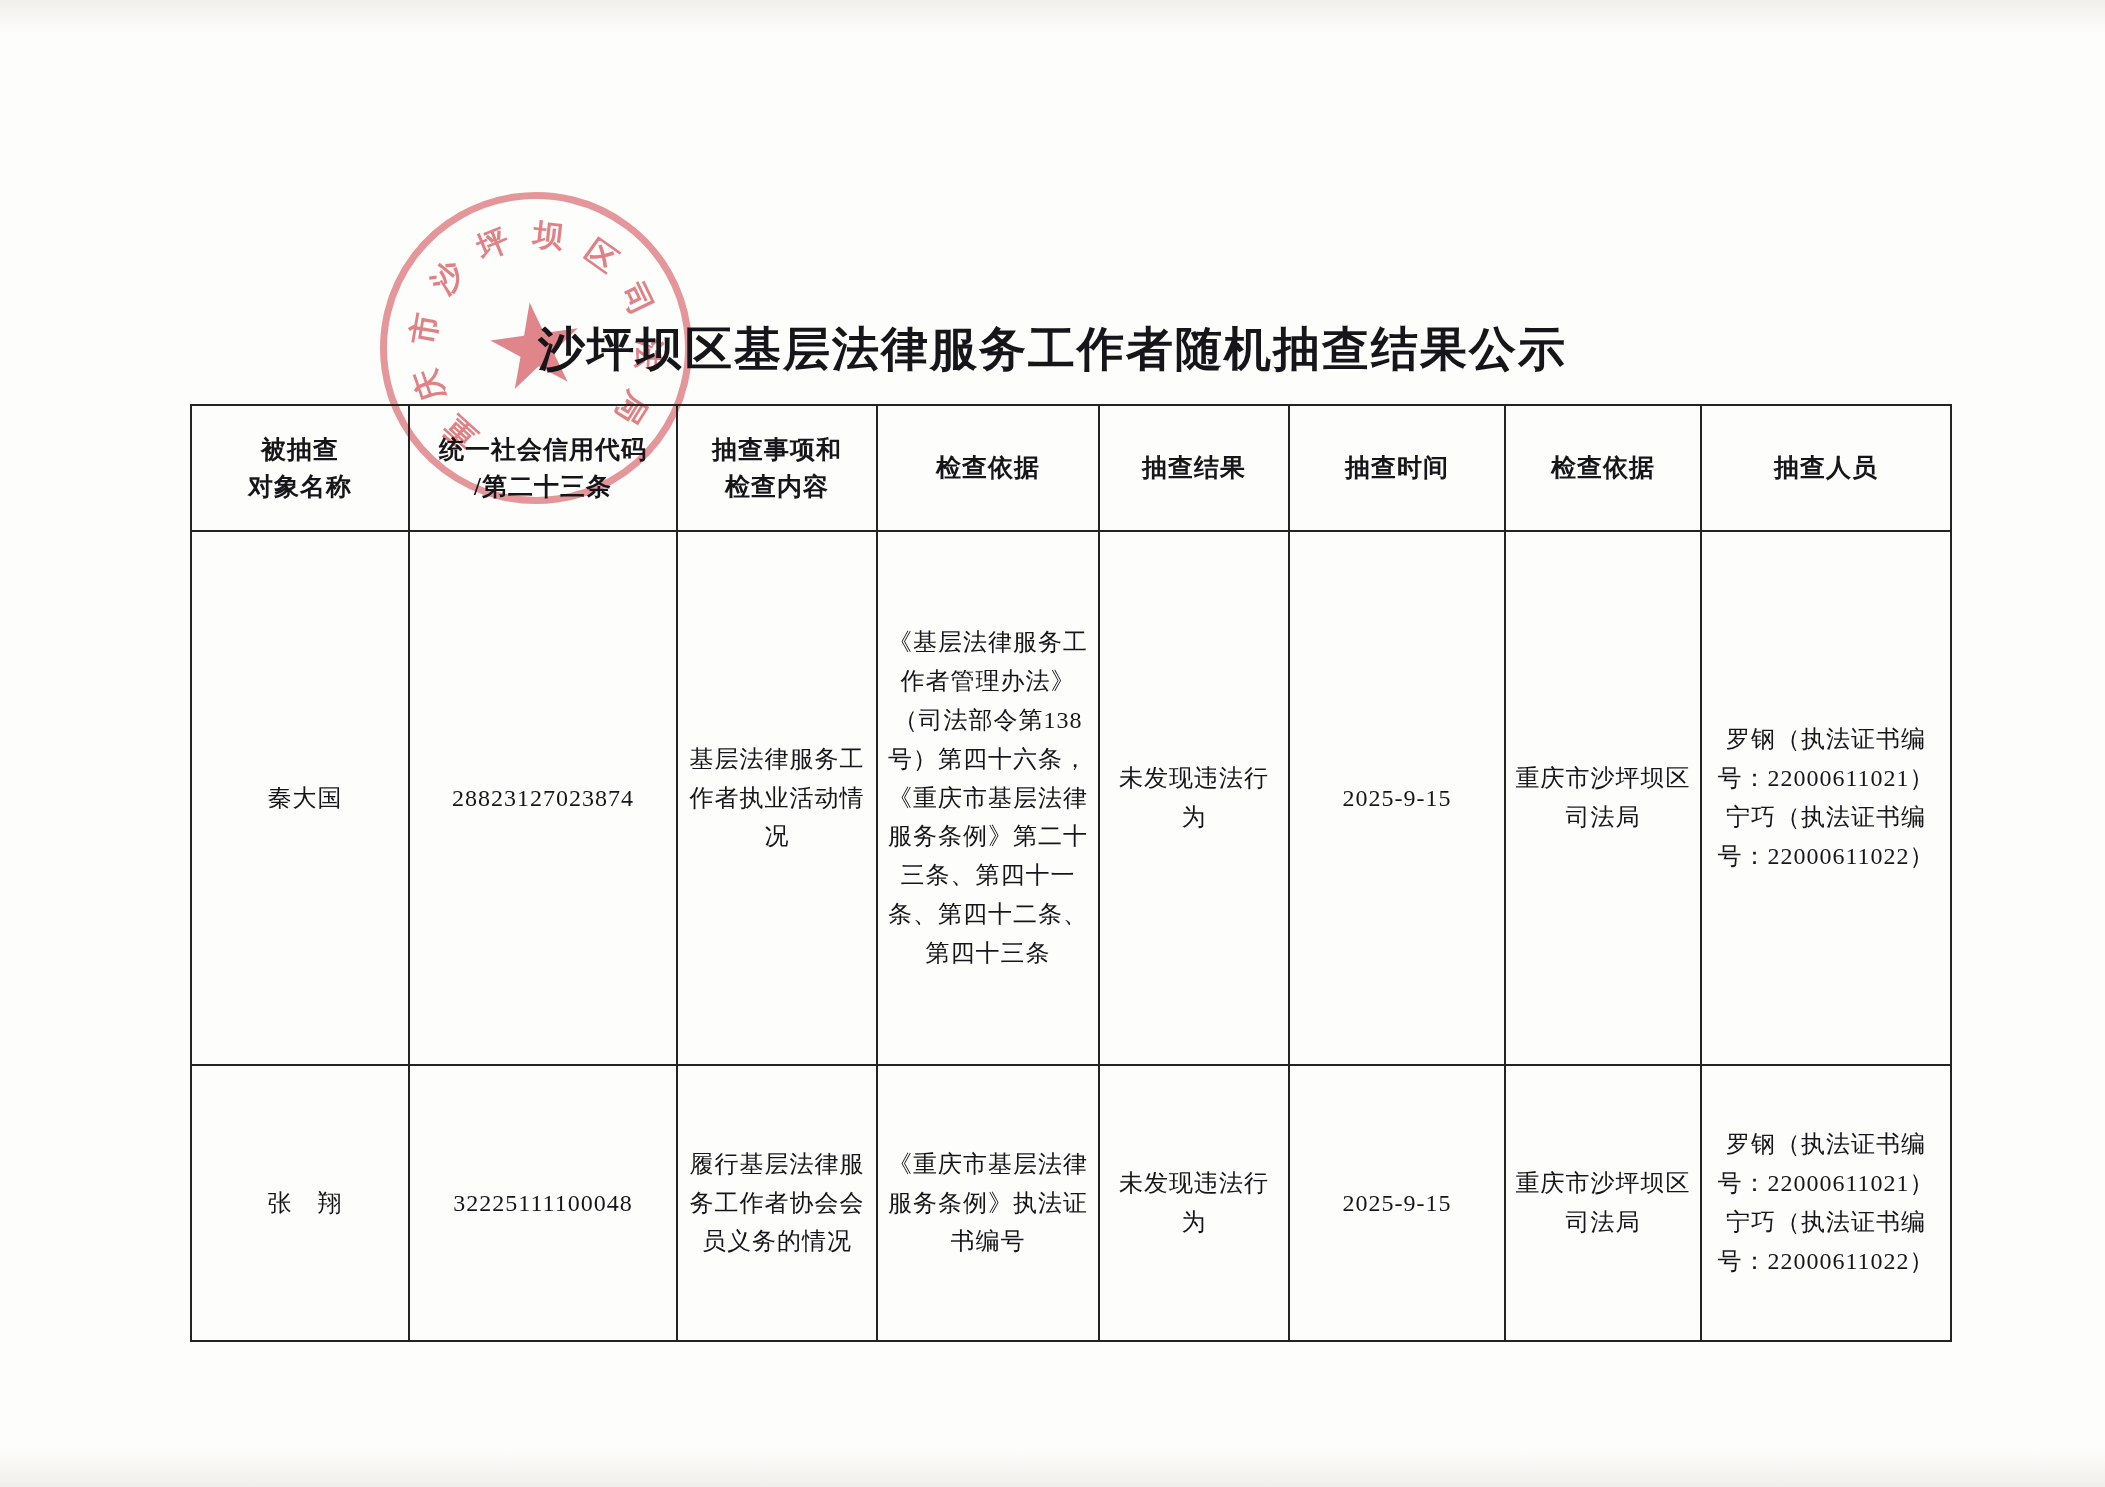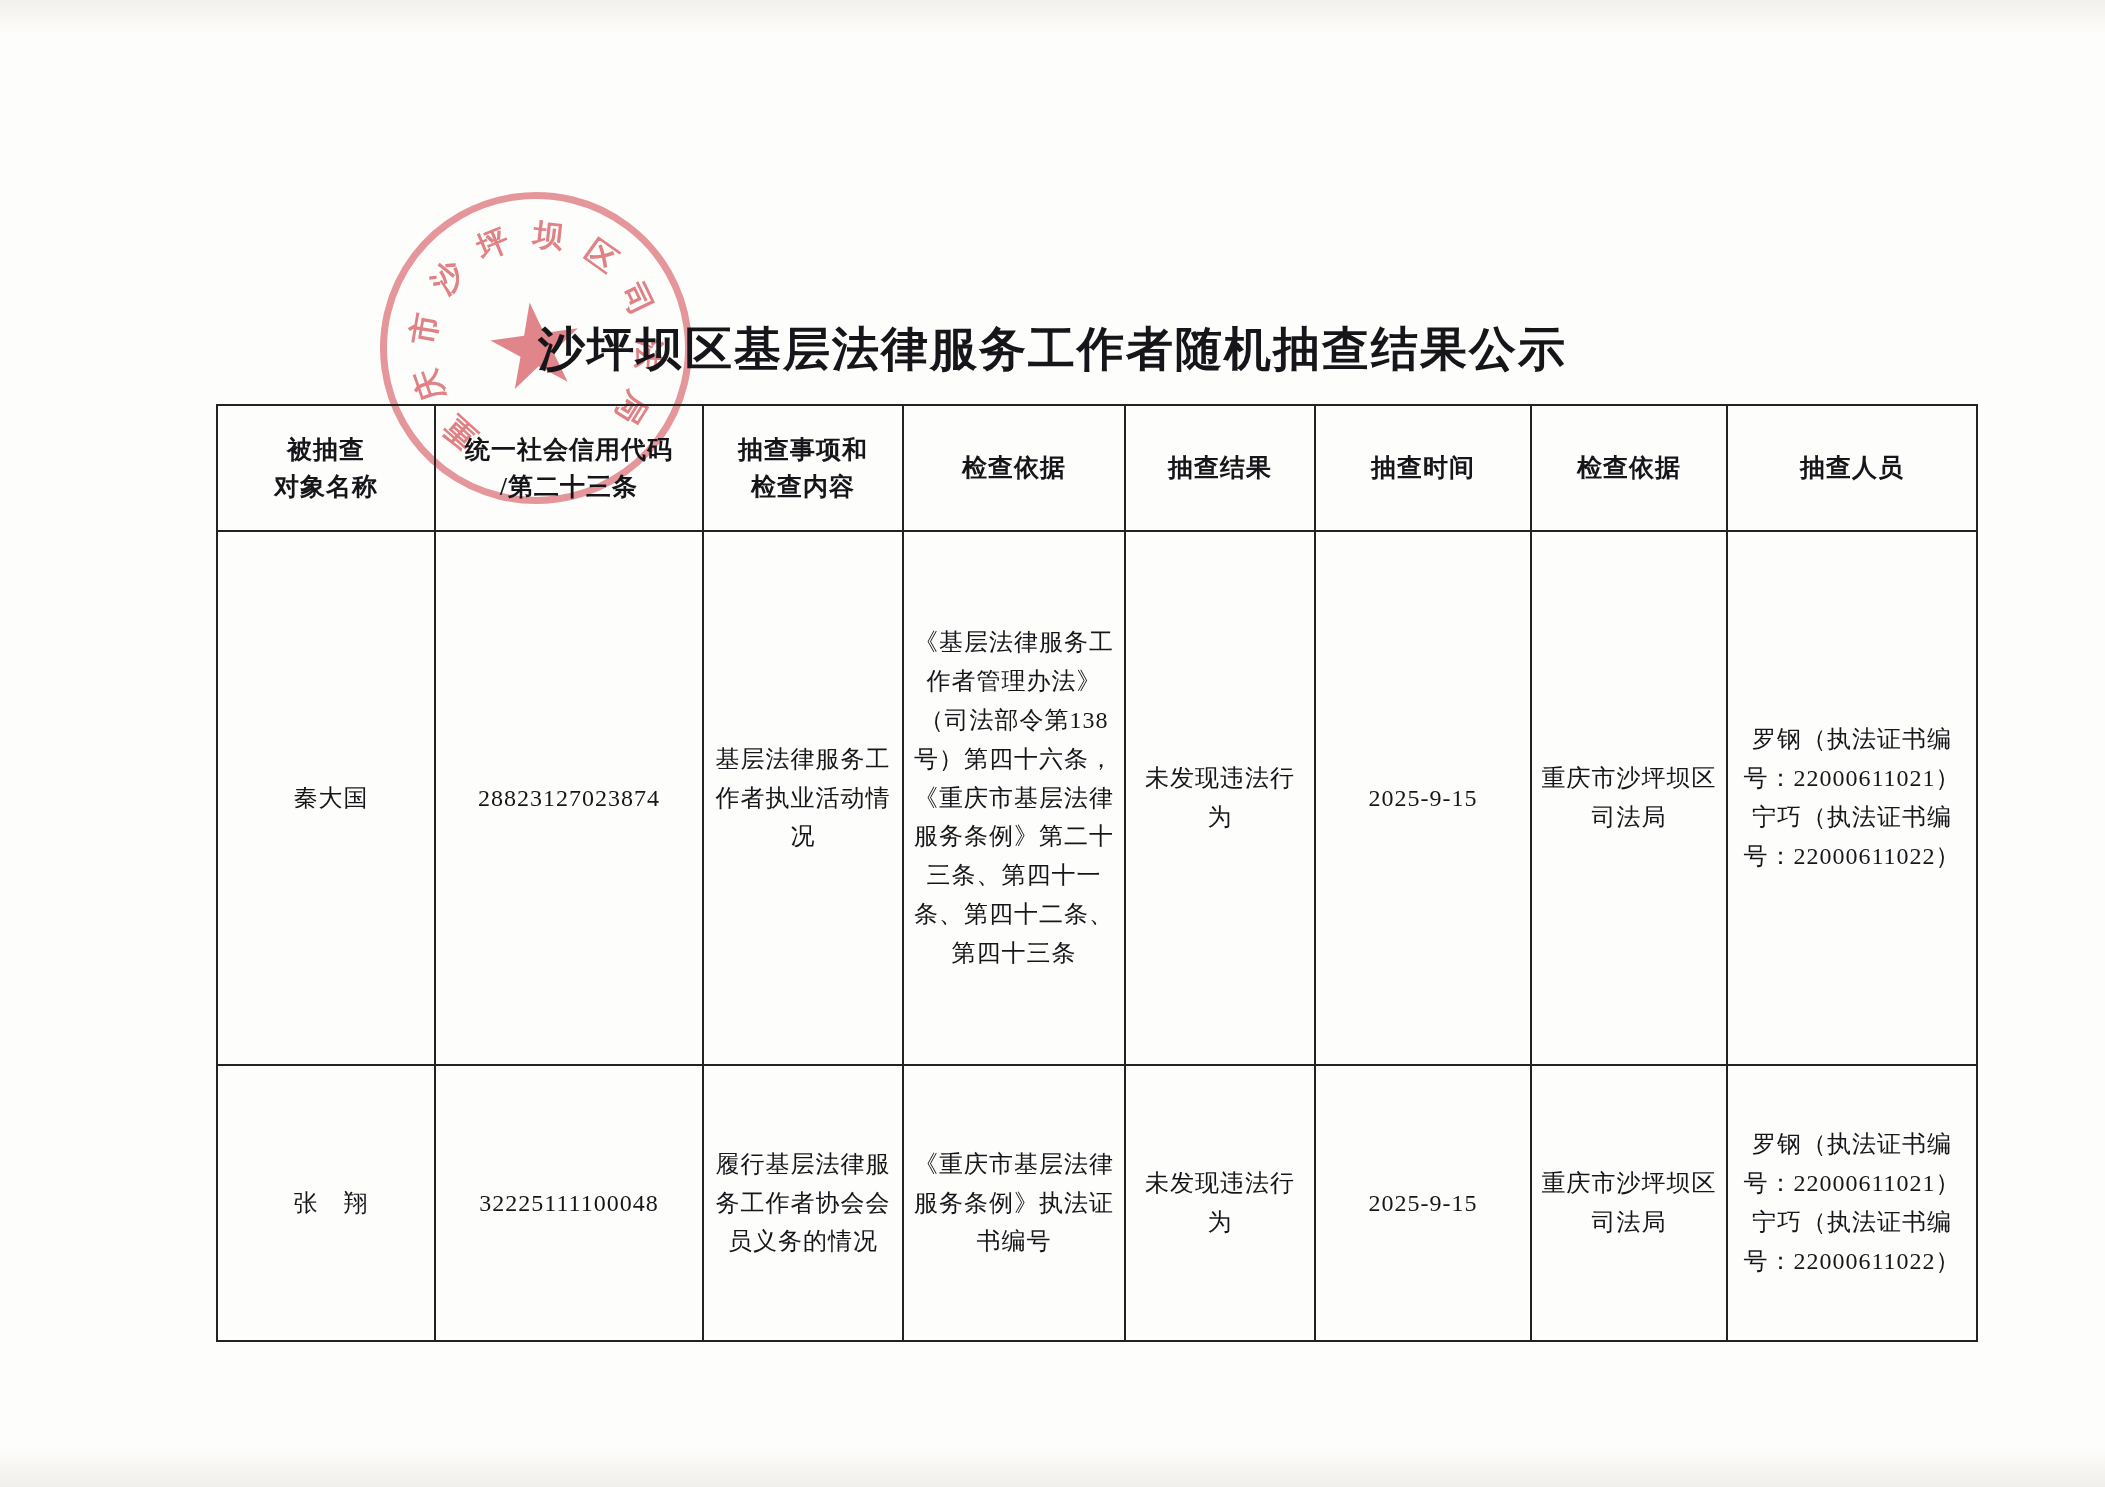--- a/index.html
+++ b/index.html
@@ -85,21 +85,21 @@
     font-size: 47px;
     font-weight: bold;
     letter-spacing: 2px;
     color: #16161a;
     font-family: "Liberation Serif", "DejaVu Serif", serif;
   }
 
   
   table.main-table {
     position: absolute;
-    left: 216px;
+    left: 190px;
     top: 404px;
     width: 1760px;
     border-collapse: collapse;
     table-layout: fixed;
     padding-left: 7px;
   }
   table.main-table th,
   table.main-table td {
     border: 2px solid #23231f;
     vertical-align: middle;

